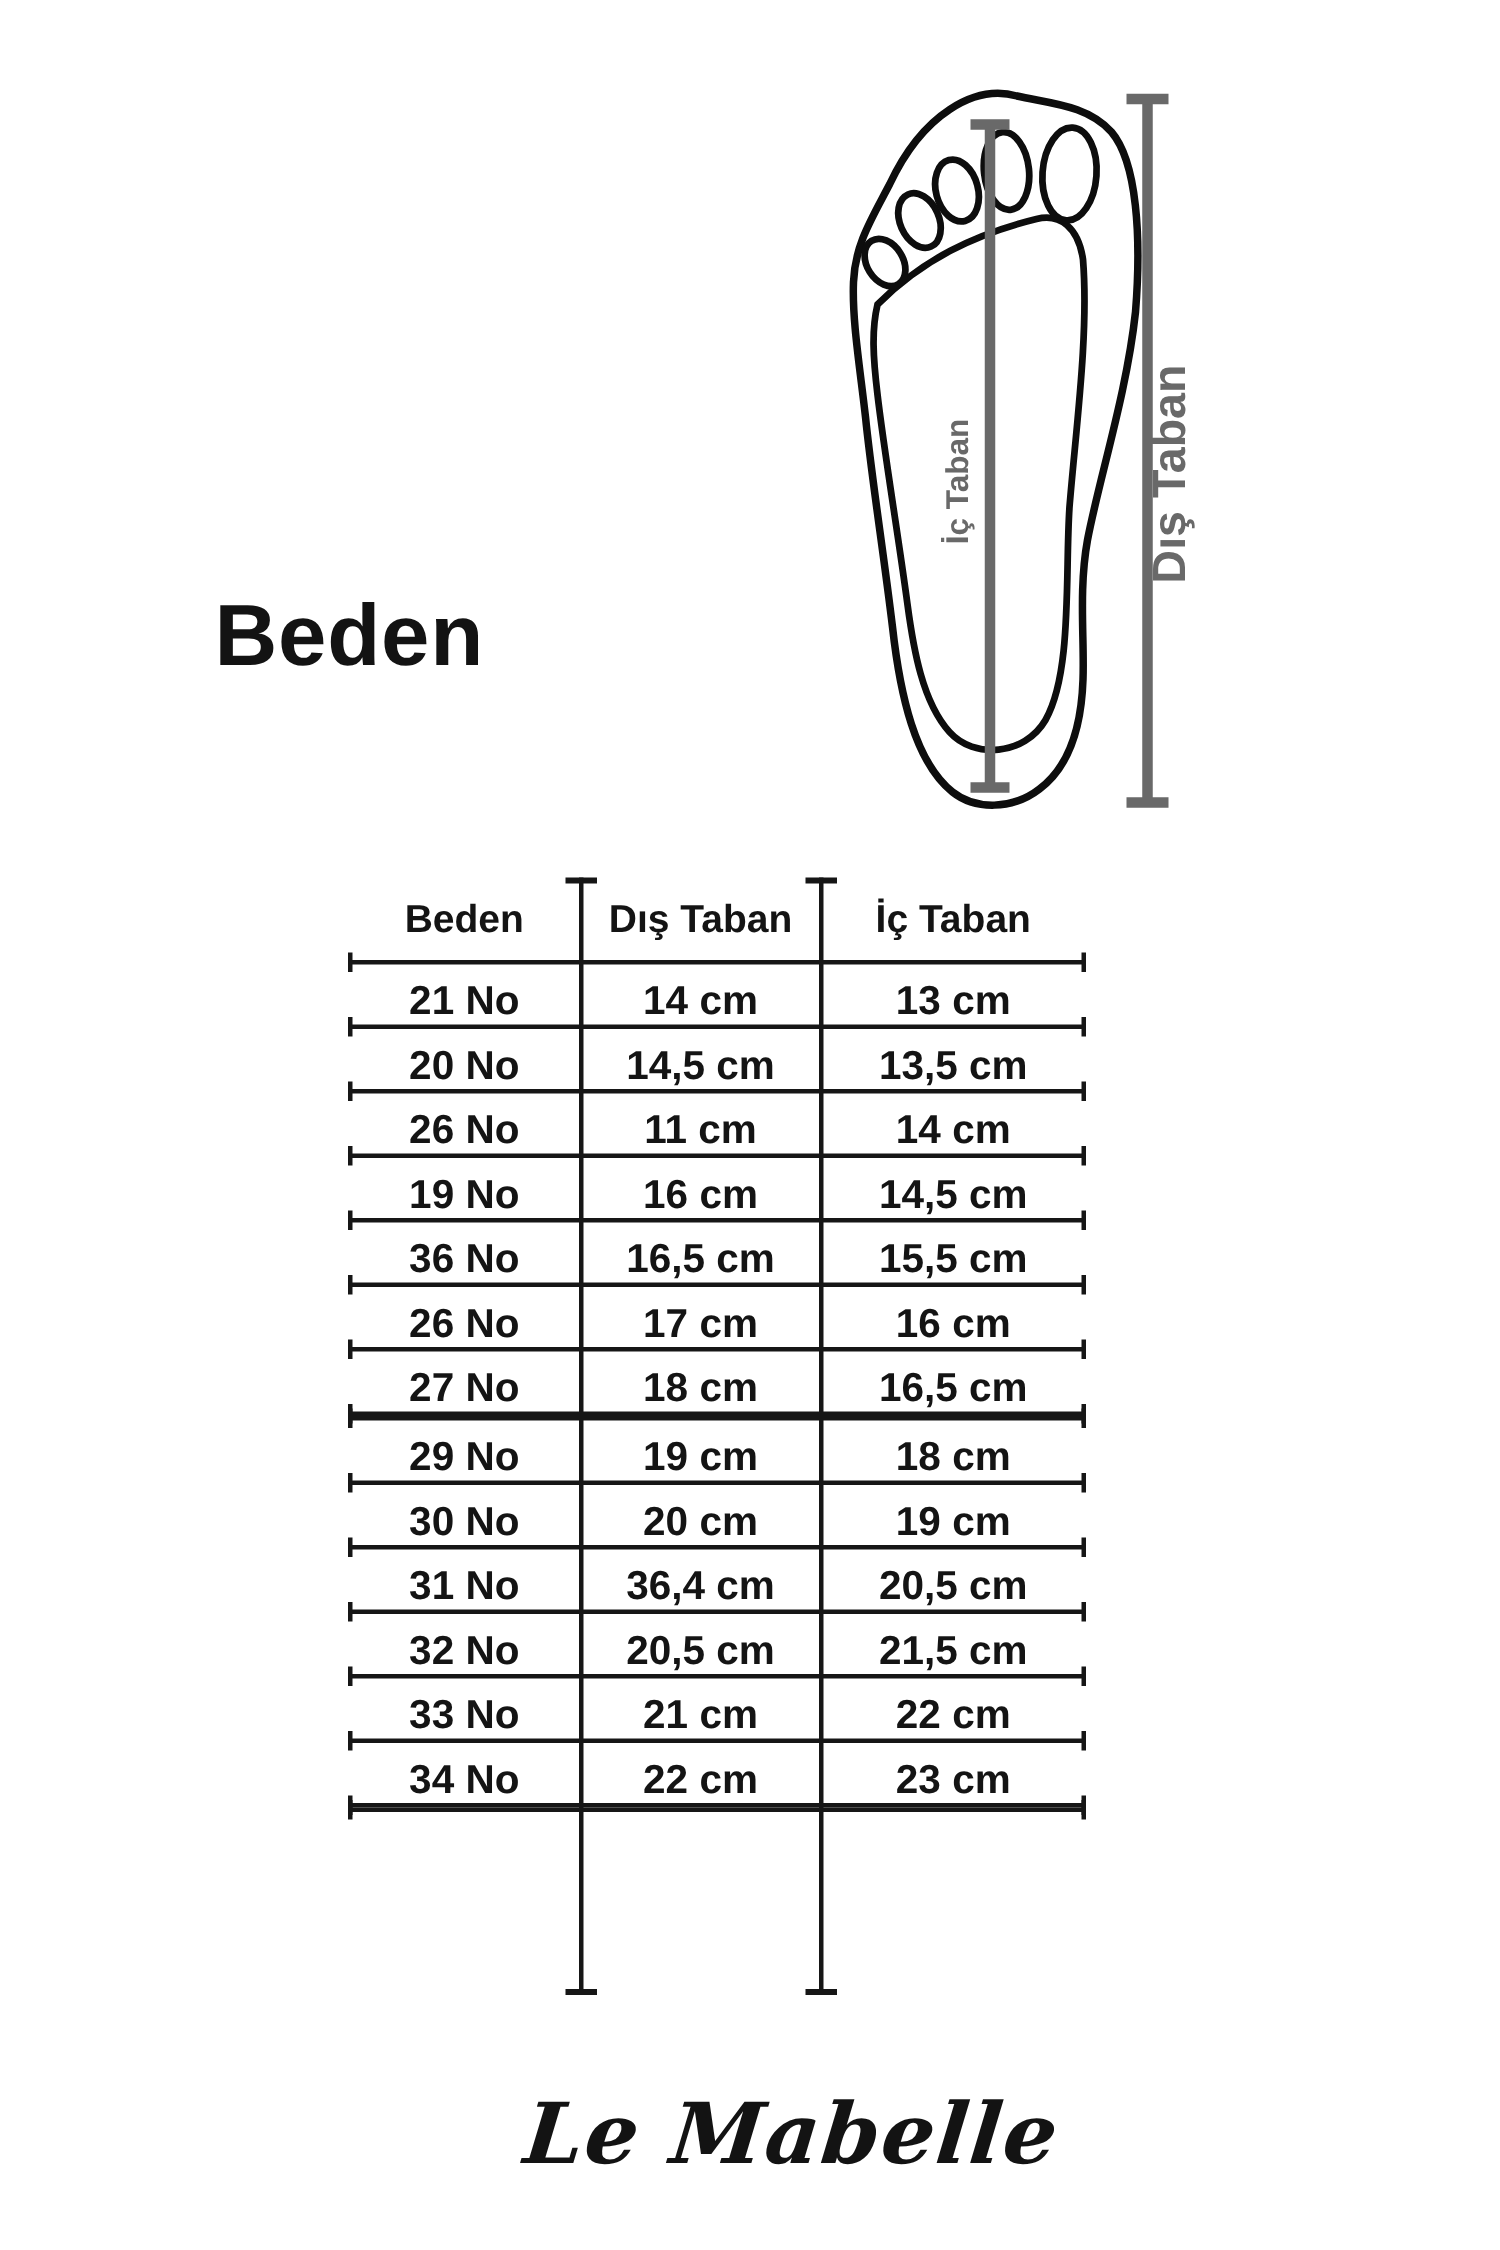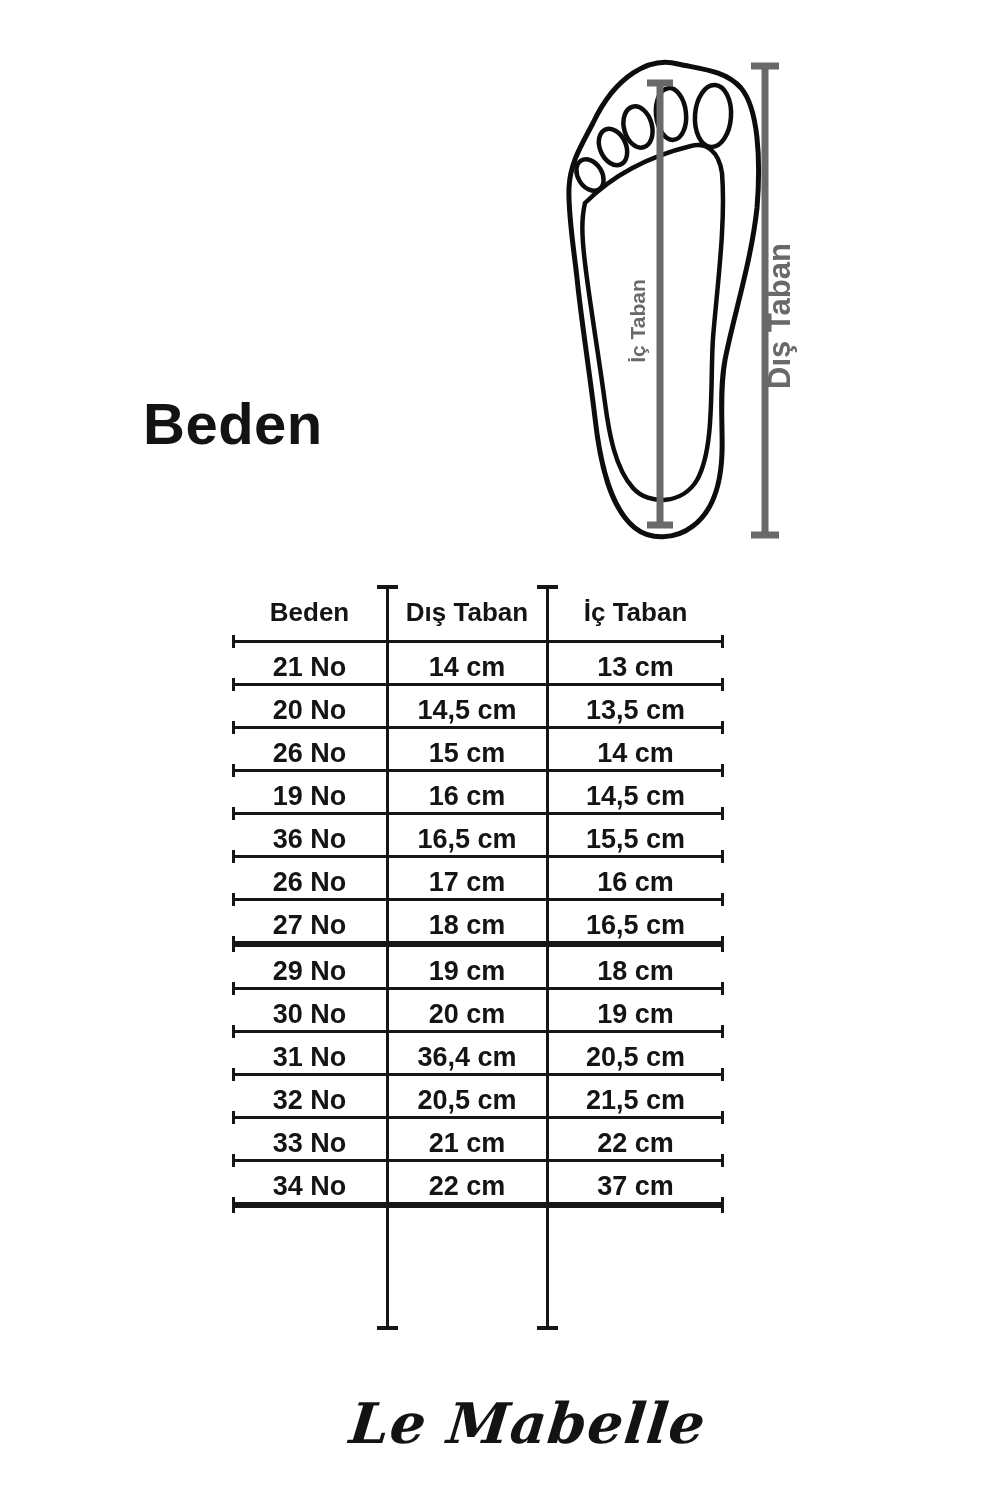--- a/index.html
+++ b/index.html
@@ -125,21 +125,21 @@
       </div>
       <div class="hline"></div>
       <div class="trow">
         <div class="tcell c0">20 No</div>
         <div class="tcell c1">14,5 cm</div>
         <div class="tcell c2">13,5 cm</div>
       </div>
       <div class="hline"></div>
       <div class="trow">
         <div class="tcell c0">26 No</div>
-        <div class="tcell c1">15 cm</div>
+        <div class="tcell c1">11 cm</div>
         <div class="tcell c2">14 cm</div>
       </div>
       <div class="hline"></div>
       <div class="trow">
         <div class="tcell c0">19 No</div>
         <div class="tcell c1">16 cm</div>
         <div class="tcell c2">14,5 cm</div>
       </div>
       <div class="hline"></div>
       <div class="trow">
@@ -187,20 +187,20 @@
       <div class="hline"></div>
       <div class="trow">
         <div class="tcell c0">33 No</div>
         <div class="tcell c1">21 cm</div>
         <div class="tcell c2">22 cm</div>
       </div>
       <div class="hline"></div>
       <div class="trow">
         <div class="tcell c0">34 No</div>
         <div class="tcell c1">22 cm</div>
-        <div class="tcell c2">37 cm</div>
+        <div class="tcell c2">23 cm</div>
       </div>
       <div class="hline"></div>
       <div class="hline"></div>
     </div>
 </div>
 
 <div class="brand">Le Mabelle</div>
 
 </body></html>

